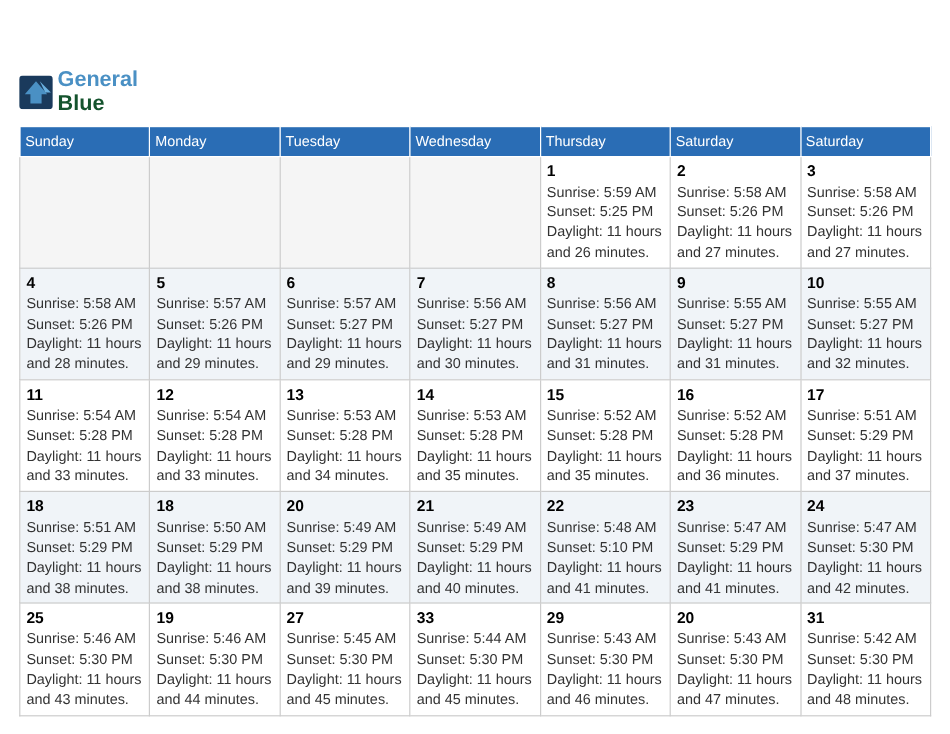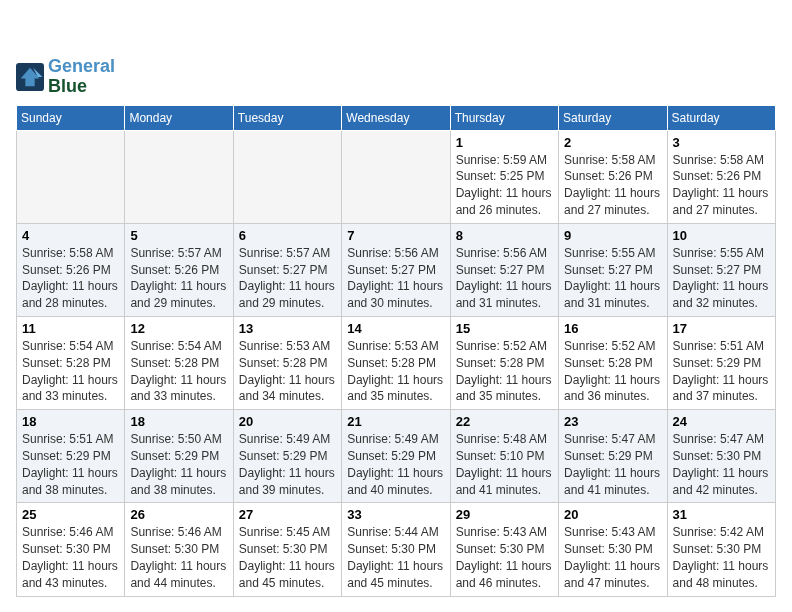--- a/index.html
+++ b/index.html
@@ -310,21 +310,21 @@
       </tr>
       <tr class="row-odd">
         <td>
           <span class="day-num">25</span>
           <div class="day-info" style="white-space: pre-line;">Sunrise: 5:46 AM
 Sunset: 5:30 PM
 Daylight: 11 hours
 and 43 minutes.</div>
         </td>
         <td>
-          <span class="day-num">26</span>
+          <span class="day-num">19</span>
           <div class="day-info" style="white-space: pre-line;">Sunrise: 5:46 AM
 Sunset: 5:30 PM
 Daylight: 11 hours
 and 44 minutes.</div>
         </td>
         <td>
           <span class="day-num">27</span>
           <div class="day-info" style="white-space: pre-line;">Sunrise: 5:45 AM
 Sunset: 5:30 PM
 Daylight: 11 hours

